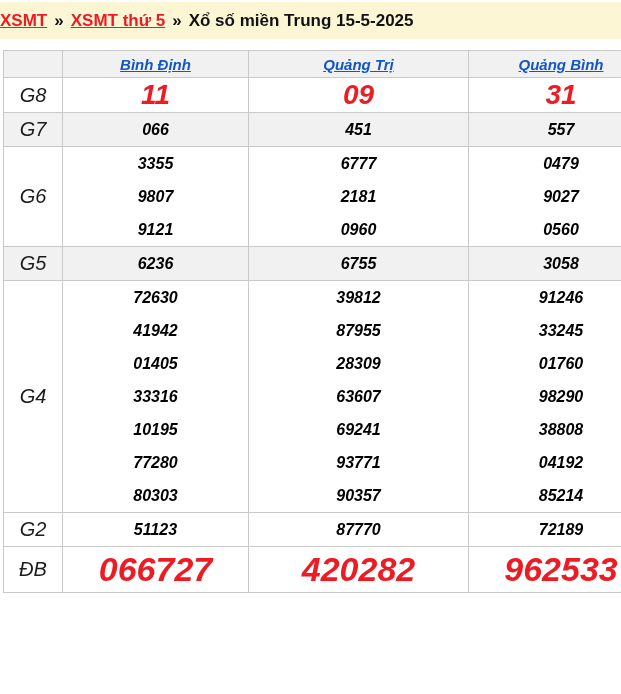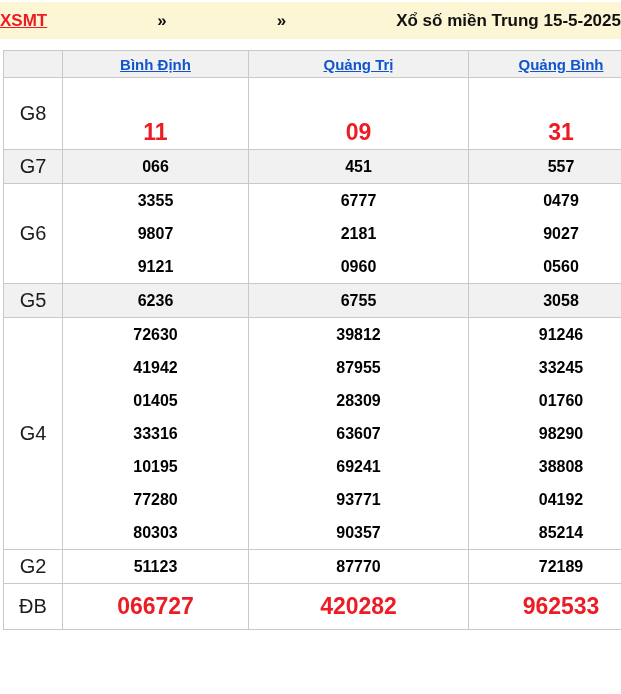--- a/index.html
+++ b/index.html
@@ -18,21 +18,21 @@
     background:#ffffff;
     font-family:"Liberation Sans", sans-serif;
     overflow:hidden;
   }
   .top-header{
     height:37px;
     margin-top:2px;
     background:var(--header-bg);
     display:flex;
     align-items:center;
-    justify-content:space-between;
+    justify-content:flex-start;
     gap:7px;
     font-size:17px;
     font-weight:bold;
     color:#111;
     white-space:nowrap;
   }
   .top-header a{
     color:var(--red);
     text-decoration:underline;
     cursor:pointer;
@@ -42,20 +42,21 @@
     border-collapse:collapse;
     table-layout:fixed;
     width:615px;
     margin:11px 3px 0 3px;
   }
   table.results th, table.results td{
     border:1px solid var(--border);
     text-align:center;
     vertical-align:middle;
     padding:0;
+    font-style:italic;
   }
   thead tr{background:var(--stripe);}
   thead th{
     height:27px;
     font-size:15px;
     font-weight:bold;
   }
   thead th a{
     color:var(--blue);
     text-decoration:underline;
@@ -67,37 +68,37 @@
     font-weight:normal;
     color:#1c1c1c;
   }
   .num{
     font-size:16px;
     font-weight:bold;
     color:var(--text);
     line-height:33px;
   }
   tr.row-red .num{
-    font-size:23px;
+    font-size:28px;
     color:var(--red);
     line-height:34px;
-    margin-top:37px;
   }
   tr.row-db .num{
-    font-size:23px;
+    font-size:34px;
     color:var(--red);
     line-height:45px;
   }
 </style>
 </head>
 <body>
 
 <div class="top-header">
   <a>XSMT</a>
   <span class="sep">»</span>
+  <a>XSMT thứ 5</a>
   <span class="sep">»</span>
   <span>Xổ số miền Trung 15-5-2025</span>
 </div>
 
 <table class="results">
   <thead>
     <tr>
       <th style="width:59px"></th>
       <th style="width:186px"><a>Bình Định</a></th>
       <th style="width:220px"><a>Quảng Trị</a></th>

